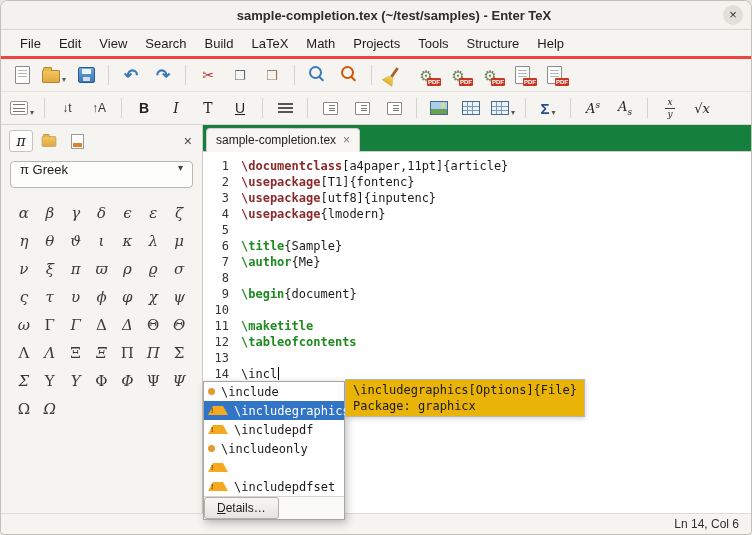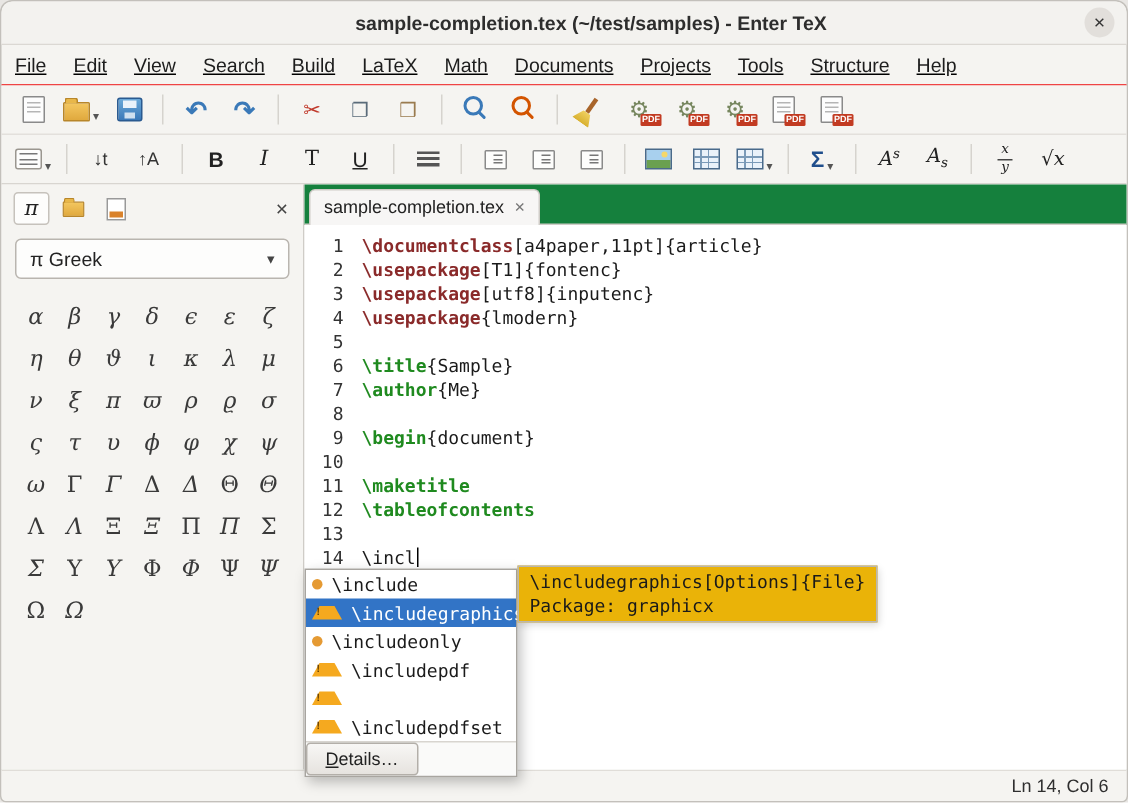--- a/index.html
+++ b/index.html
@@ -3,21 +3,21 @@
 <meta charset="utf-8">
 <style>
   html,body{margin:0;padding:0;}
   body{width:752px;height:535px;overflow:hidden;font-family:"Liberation Sans",sans-serif;background:#e8e6e3;}
   .window{width:752px;height:535px;background:#f5f4f1;border:1px solid #c3c0bb;box-sizing:border-box;border-radius:8px 8px 4px 4px;display:flex;flex-direction:column;}
   
   .titlebar{height:28px;flex:0 0 28px;background:#f3f2ef;border-bottom:1px solid #dbd8d3;display:flex;align-items:center;justify-content:center;position:relative;border-radius:8px 8px 0 0;}
   .title{font-size:13px;font-weight:bold;color:#2d2d2d;margin-left:36px;}
   .closebtn{position:absolute;right:8px;top:4px;width:20px;height:20px;border-radius:50%;background:#e2dfdb;border:none;color:#333;font-size:13px;line-height:20px;text-align:center;padding:0;}
   
-  .menubar{height:26px;flex:0 0 26px;display:flex;align-items:center;padding:0 0;border-bottom:1px solid #ef4444;text-decoration:underline;}
+  .menubar{height:26px;flex:0 0 26px;display:flex;align-items:center;padding:0 10px;border-bottom:3px solid #ef4444;}
   .menu-item{padding:4px 9px;font-size:13px;color:#1d1d1d;border-radius:3px;}
   
   .toolbar{display:flex;align-items:center;padding:0 6px;gap:2px;background:#f5f4f1;}
   .tb1{height:32px;flex:0 0 32px;border-bottom:1px solid #e3e0dc;}
   .tb2{height:32px;flex:0 0 32px;border-bottom:1px solid #d8d5d0;}
   .sep{width:1px;height:20px;background:#d6d3ce;margin:0 5px;flex:0 0 1px;}
   .tbtn{height:26px;min-width:24px;padding:0 3px;display:flex;align-items:center;justify-content:center;position:relative;border-radius:3px;}
   .glyph{line-height:1;}
   .g-undo,.g-redo{color:#3a79b8;font-size:17px;font-weight:bold;}
   .g-cut{color:#c0392b;font-size:14px;}
@@ -61,21 +61,21 @@
   
   .main{flex:1;display:flex;min-height:0;}
   
   .sidebar{width:202px;flex:0 0 202px;border-right:1px solid #cfccc7;background:#f5f4f1;display:flex;flex-direction:column;box-sizing:border-box;}
   .side-tabs{height:28px;flex:0 0 28px;display:flex;align-items:center;padding:2px 8px;gap:4px;}
   .side-tab{width:24px;height:22px;display:flex;align-items:center;justify-content:center;background:transparent;border:1px solid transparent;border-radius:3px;font-family:"DejaVu Serif",serif;font-style:italic;font-size:14px;color:#222;padding:0;}
   .side-tab.active{background:#fdfdfc;border-color:#c6c2bc;}
   .doc-mini{width:11px;height:13px;background:#fff;border:1px solid #999;position:relative;display:inline-block;}
   .doc-mini::after{content:"";position:absolute;bottom:1px;left:1px;right:1px;height:4px;background:#d9822b;}
   .side-close{margin-left:auto;font-size:14px;color:#444;background:none;border:none;padding:0 2px;}
-  .combo{margin:4px 9px 8px;height:25px;flex:0 0 25px;background:#fdfdfc;border:1px solid #b9b5af;border-radius:4px;display:flex;align-items:center;padding:0 9px;font-size:13px;color:#222;}
+  .combo{margin:4px 9px 8px;height:25px;flex:0 0 25px;background:#fdfdfc;border:1px solid #b9b5af;border-radius:4px;display:flex;padding:0 9px;font-size:13px;color:#222;}
   .combo .dd{margin-left:auto;font-size:10px;color:#444;}
   .symbols{display:grid;grid-template-columns:repeat(7,1fr);padding:4px 10px;row-gap:3px;}
   .sym{height:25px;display:flex;align-items:center;justify-content:center;font-family:"DejaVu Serif",serif;font-size:15px;color:#3a3a3a;}
   .sym.it{font-style:italic;}
   
   .editor-area{flex:1;display:flex;flex-direction:column;background:#fff;position:relative;min-width:0;}
   .tabbar{height:26px;flex:0 0 26px;background:#15803d;border-bottom:1px solid #cfccc7;display:flex;align-items:flex-end;padding:0 3px;}
   .tab{display:flex;align-items:center;gap:7px;padding:4px 9px 5px;background:#f7f6f5;border:1px solid #cfccc7;border-bottom:none;border-radius:4px 4px 0 0;font-size:12px;color:#222;margin-bottom:-1px;}
   .tab-close{color:#777;font-size:12px;line-height:1;}
   .editor{flex:1;display:flex;min-height:0;}
@@ -111,21 +111,20 @@
   </div>
 
   <nav class="menubar" id="menubar">
       <span class="menu-item">File</span>
       <span class="menu-item">Edit</span>
       <span class="menu-item">View</span>
       <span class="menu-item">Search</span>
       <span class="menu-item">Build</span>
       <span class="menu-item">LaTeX</span>
       <span class="menu-item">Math</span>
-      <span class="menu-item">Documents</span>
       <span class="menu-item">Projects</span>
       <span class="menu-item">Tools</span>
       <span class="menu-item">Structure</span>
       <span class="menu-item">Help</span>
     </nav>
 
   <div class="toolbar tb1" id="toolbar1">
       <span class="tbtn">
         <span class="docicon"></span>
       </span>
@@ -380,26 +379,26 @@
         <div id="popup-items">
             <div class="crow">
               <span class="cbullet"></span>
               <span class="clabel">\include</span>
             </div>
             <div class="crow sel">
               <span class="cwarn"></span>
               <span class="clabel">\includegraphics</span>
             </div>
             <div class="crow">
+              <span class="cwarn"></span>
+              <span class="clabel">\includepdf</span>
+            </div>
+            <div class="crow">
               <span class="cbullet"></span>
               <span class="clabel">\includeonly</span>
-            </div>
-            <div class="crow">
-              <span class="cwarn"></span>
-              <span class="clabel">\includepdf</span>
             </div>
             <div class="crow">
               <span class="cwarn"></span>
             </div>
             <div class="crow">
               <span class="cwarn"></span>
               <span class="clabel">\includepdfset</span>
             </div>
           </div>
         <div class="popup-footer">

